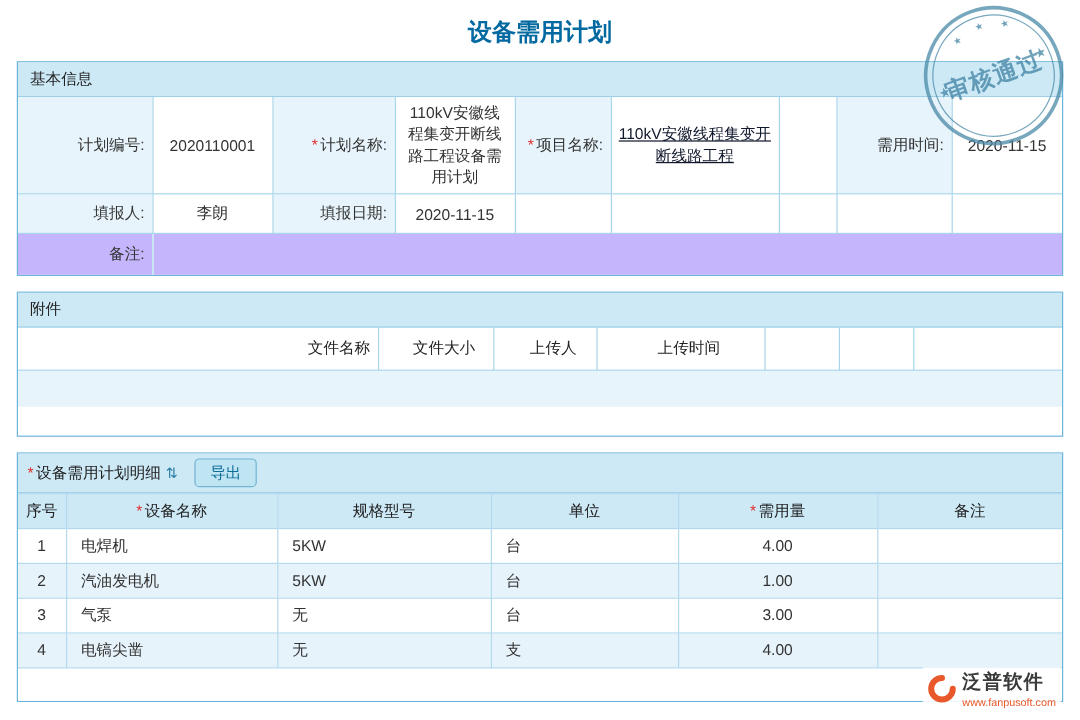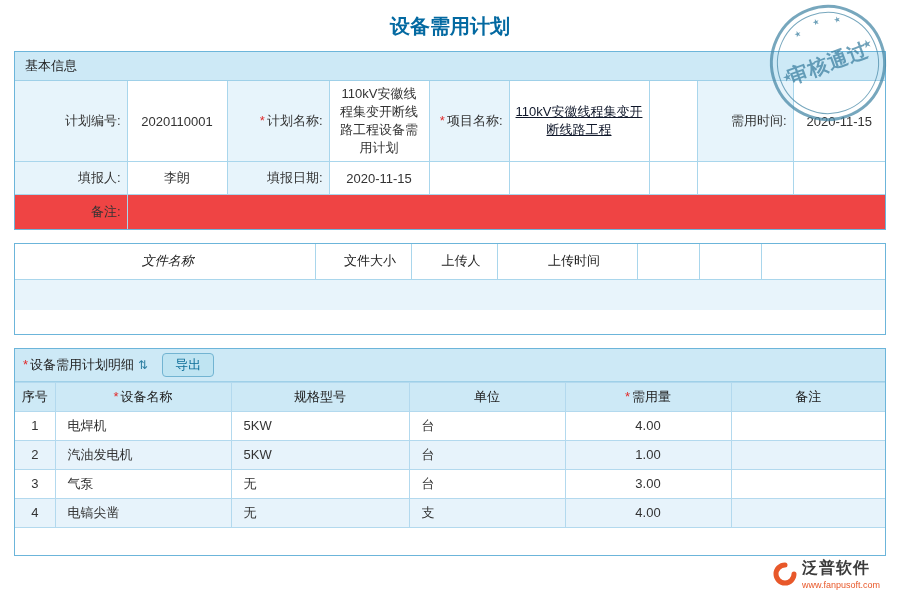--- a/index.html
+++ b/index.html
@@ -22,26 +22,26 @@
   .info-table td { border:1px solid #a9d6ec; }
   .info-table tr:first-child td { border-top:none; }
   .info-table td:first-child { border-left:none; }
   .info-table td:last-child { border-right:none; }
   .info-table tr:last-child td { border-bottom:none; }
   .label { background:#e7f4fb; text-align:right; white-space:nowrap; color:#333; }
   .value { background:#fff; text-align:center; }
   .req { color:#e02b2b; margin-right:2px; }
   .link { color:#0f172a; text-decoration:underline; cursor:pointer; }
   .row2 td { height:33px; }
-  .remark-row td { background:#ef4444; height:34px; }
+  .remark-row td { background:#c4b5fd; height:34px; }
 
   
   .attach-head td { border-right:1px solid #a9d6ec; border-bottom:1px solid #a9d6ec; height:36px; text-align:center; color:#222;padding-left:20px; }
   .attach-head td:last-child { border-right:none; }
-  .attach-head td.first { text-align:center; padding-left:12px;font-style:italic; }
+  .attach-head td.first { text-align:right; padding-left:12px; }
   .attach-empty-row td { background:#e8f4fb; height:30px; border:none; }
   .attach-space-row td { height:24px; border:none; }
 
   
   .details-bar { background:#cde9f6; padding:4px 8px; display:flex; align-items:center; border-bottom:1px solid #9fd0e8; font-size:13px; min-height:30px; }
   .details-title { color:#222; }
   .sort-icon { color:#2a7da0; font-size:12px; margin-left:4px; cursor:pointer; }
   .export-btn { margin-left:14px; background:#bfe4f2; border:1px solid #72b4d2; border-radius:4px; color:#0d6e99; font-size:13px; padding:2px 12px; cursor:pointer; font-family:inherit; }
   .detail-table td { border:1px solid #b3d9ee; height:29px; }
   .detail-table td:first-child { border-left:none; }
@@ -133,20 +133,21 @@
     </tr>
     <tr class="remark-row">
       <td class="label">备注:</td>
       <td colspan="8"></td>
     </tr>
   </tbody>
     </table>
 </div>
 
 <div class="section">
+  <div class="section-header">附件</div>
   <table class="attach-table">
     <colgroup>
       <col style="width:300px">
         <col style="width:96px">
         <col style="width:86px">
       <col style="width:140px">
         <col style="width:62px">
         <col style="width:62px">
         <col>
     </colgroup>

